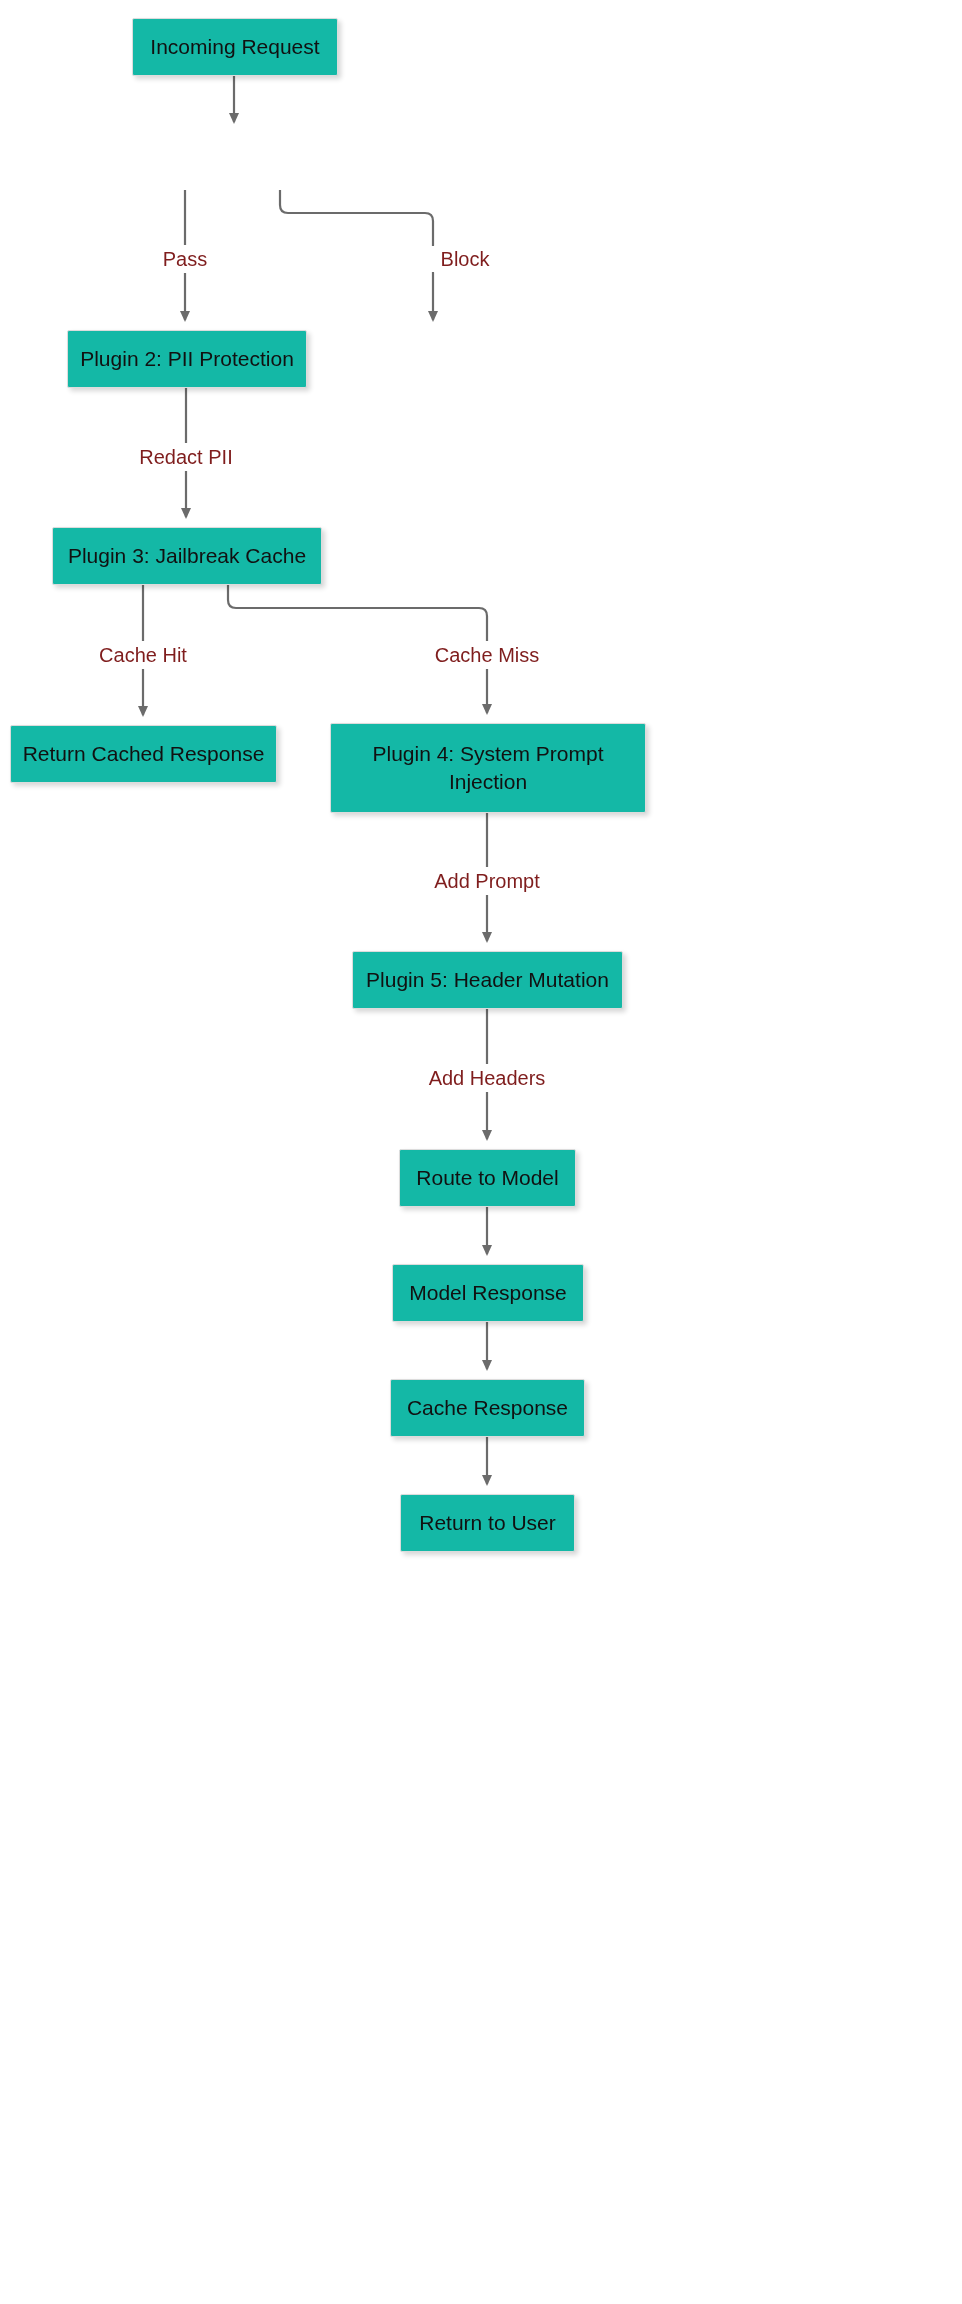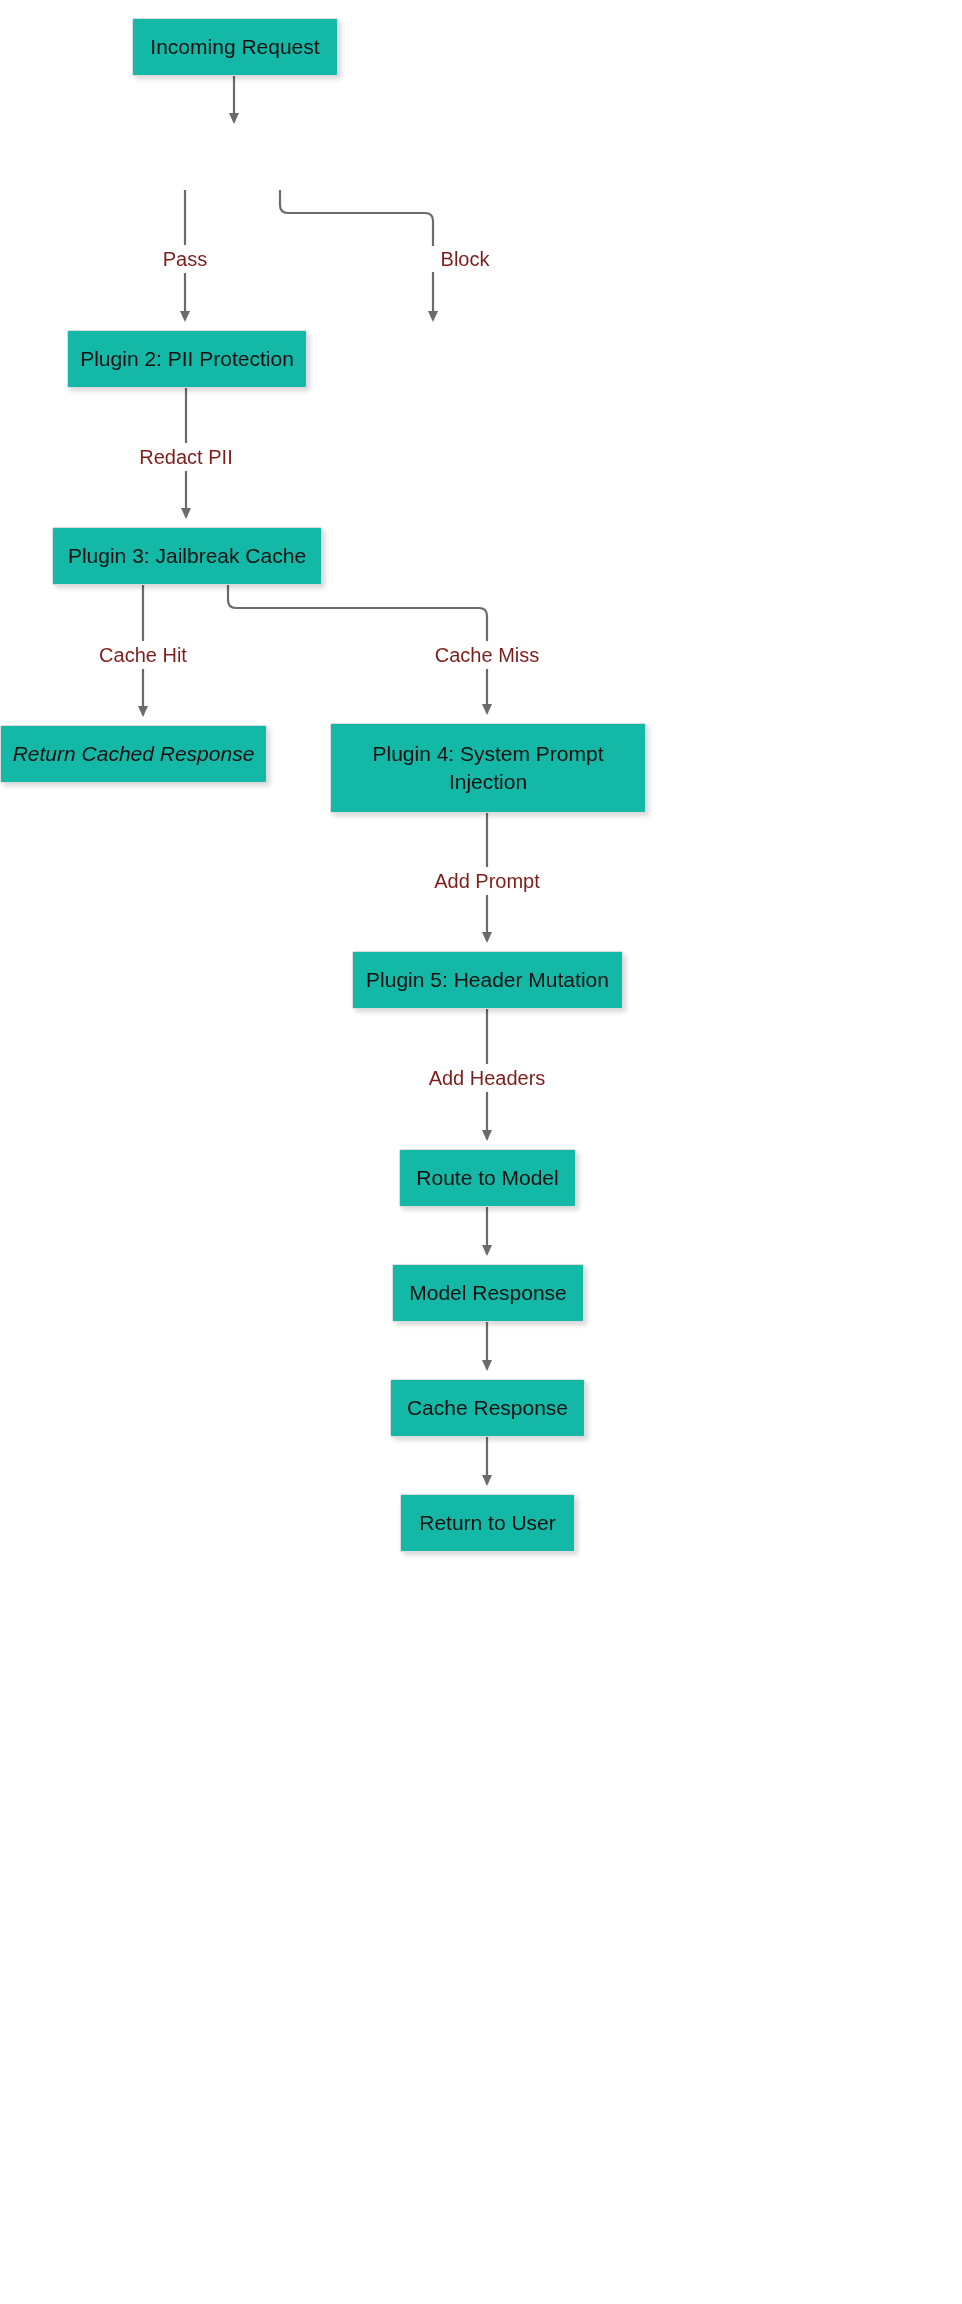--- a/index.html
+++ b/index.html
@@ -91,21 +91,21 @@
 
       <path d="M487,1322 L487,1369" marker-end="url(#arrow)"></path>
 
       <path d="M487,1437 L487,1484" marker-end="url(#arrow)"></path>
     </g>
   </svg>
 
   <div class="node" style="left: 132px; top: 18px; width: 206px; height: 58px;">Incoming Request</div>
   <div class="node" style="left: 67px; top: 330px; width: 240px; height: 58px; text-align: center;">Plugin 2: PII Protection</div>
   <div class="node" style="left: 52px; top: 527px; width: 270px; height: 58px;">Plugin 3: Jailbreak Cache</div>
-  <div class="node" style="left: 0; top: 725px; width: 267px; height: 58px; font-style: italic;">Return Cached Response</div>
+  <div class="node" style="left: 10px; top: 725px; width: 267px; height: 58px;">Return Cached Response</div>
   <div class="node" style="left: 330px; top: 723px; width: 316px; height: 90px;">Plugin 4: System Prompt Injection</div>
   <div class="node" style="left: 352px; top: 951px; width: 271px; height: 58px;">Plugin 5: Header Mutation</div>
   <div class="node" style="left: 399px; top: 1149px; width: 177px; height: 58px;">Route to Model</div>
   <div class="node" style="left: 392px; top: 1264px; width: 192px; height: 58px;">Model Response</div>
   <div class="node" style="left: 400px; top: 1494px; width: 175px; height: 58px;">Return to User</div>
   <div class="node" style="left: 390px; top: 1379px; width: 195px; height: 58px;">Cache Response</div>
 
   <div class="edge-label" style="left: 185px; top: 259px;">Pass</div>
   <div class="edge-label" style="left: 433px; top: 259px; margin-left: 32px;">Block</div>
   <div class="edge-label" style="left: 186px; top: 457px;">Redact PII</div>

